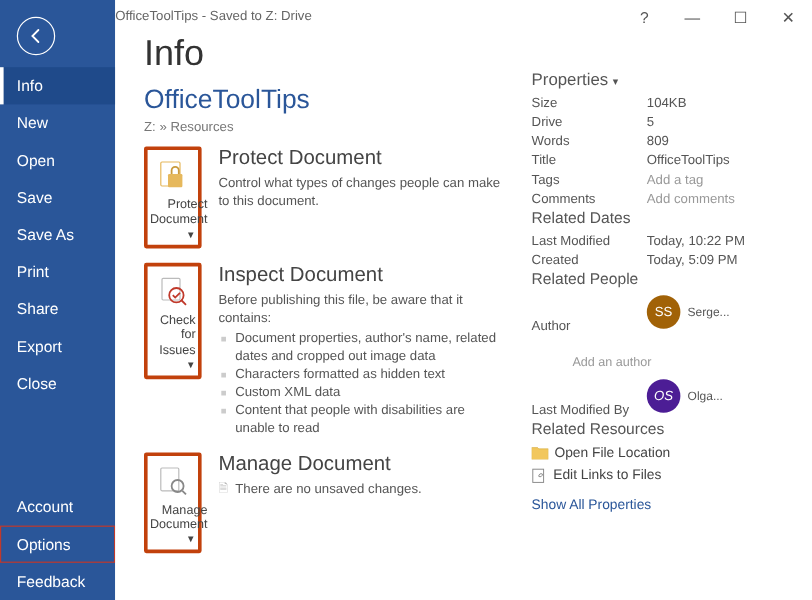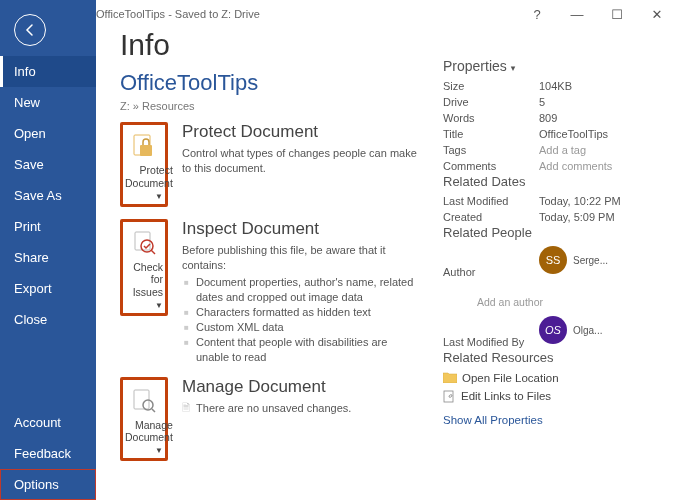--- a/index.html
+++ b/index.html
@@ -117,22 +117,22 @@
     <div class="nav-item">New</div>
     <div class="nav-item">Open</div>
     <div class="nav-item">Save</div>
     <div class="nav-item">Save As</div>
     <div class="nav-item">Print</div>
     <div class="nav-item">Share</div>
     <div class="nav-item">Export</div>
     <div class="nav-item">Close</div>
     <div class="nav-spacer"></div>
     <div class="nav-item">Account</div>
+    <div class="nav-item highlight">Options</div>
     <div class="nav-item">Feedback</div>
-    <div class="nav-item highlight">Options</div>
   </div>
 
   <div class="main">
     <div class="titlebar">
       <div class="title">OfficeToolTips  -  Saved to Z: Drive</div>
       <div class="controls">
         <div class="ctl">?</div>
         <div class="ctl">—</div>
         <div class="ctl">☐</div>
         <div class="ctl">✕</div>

